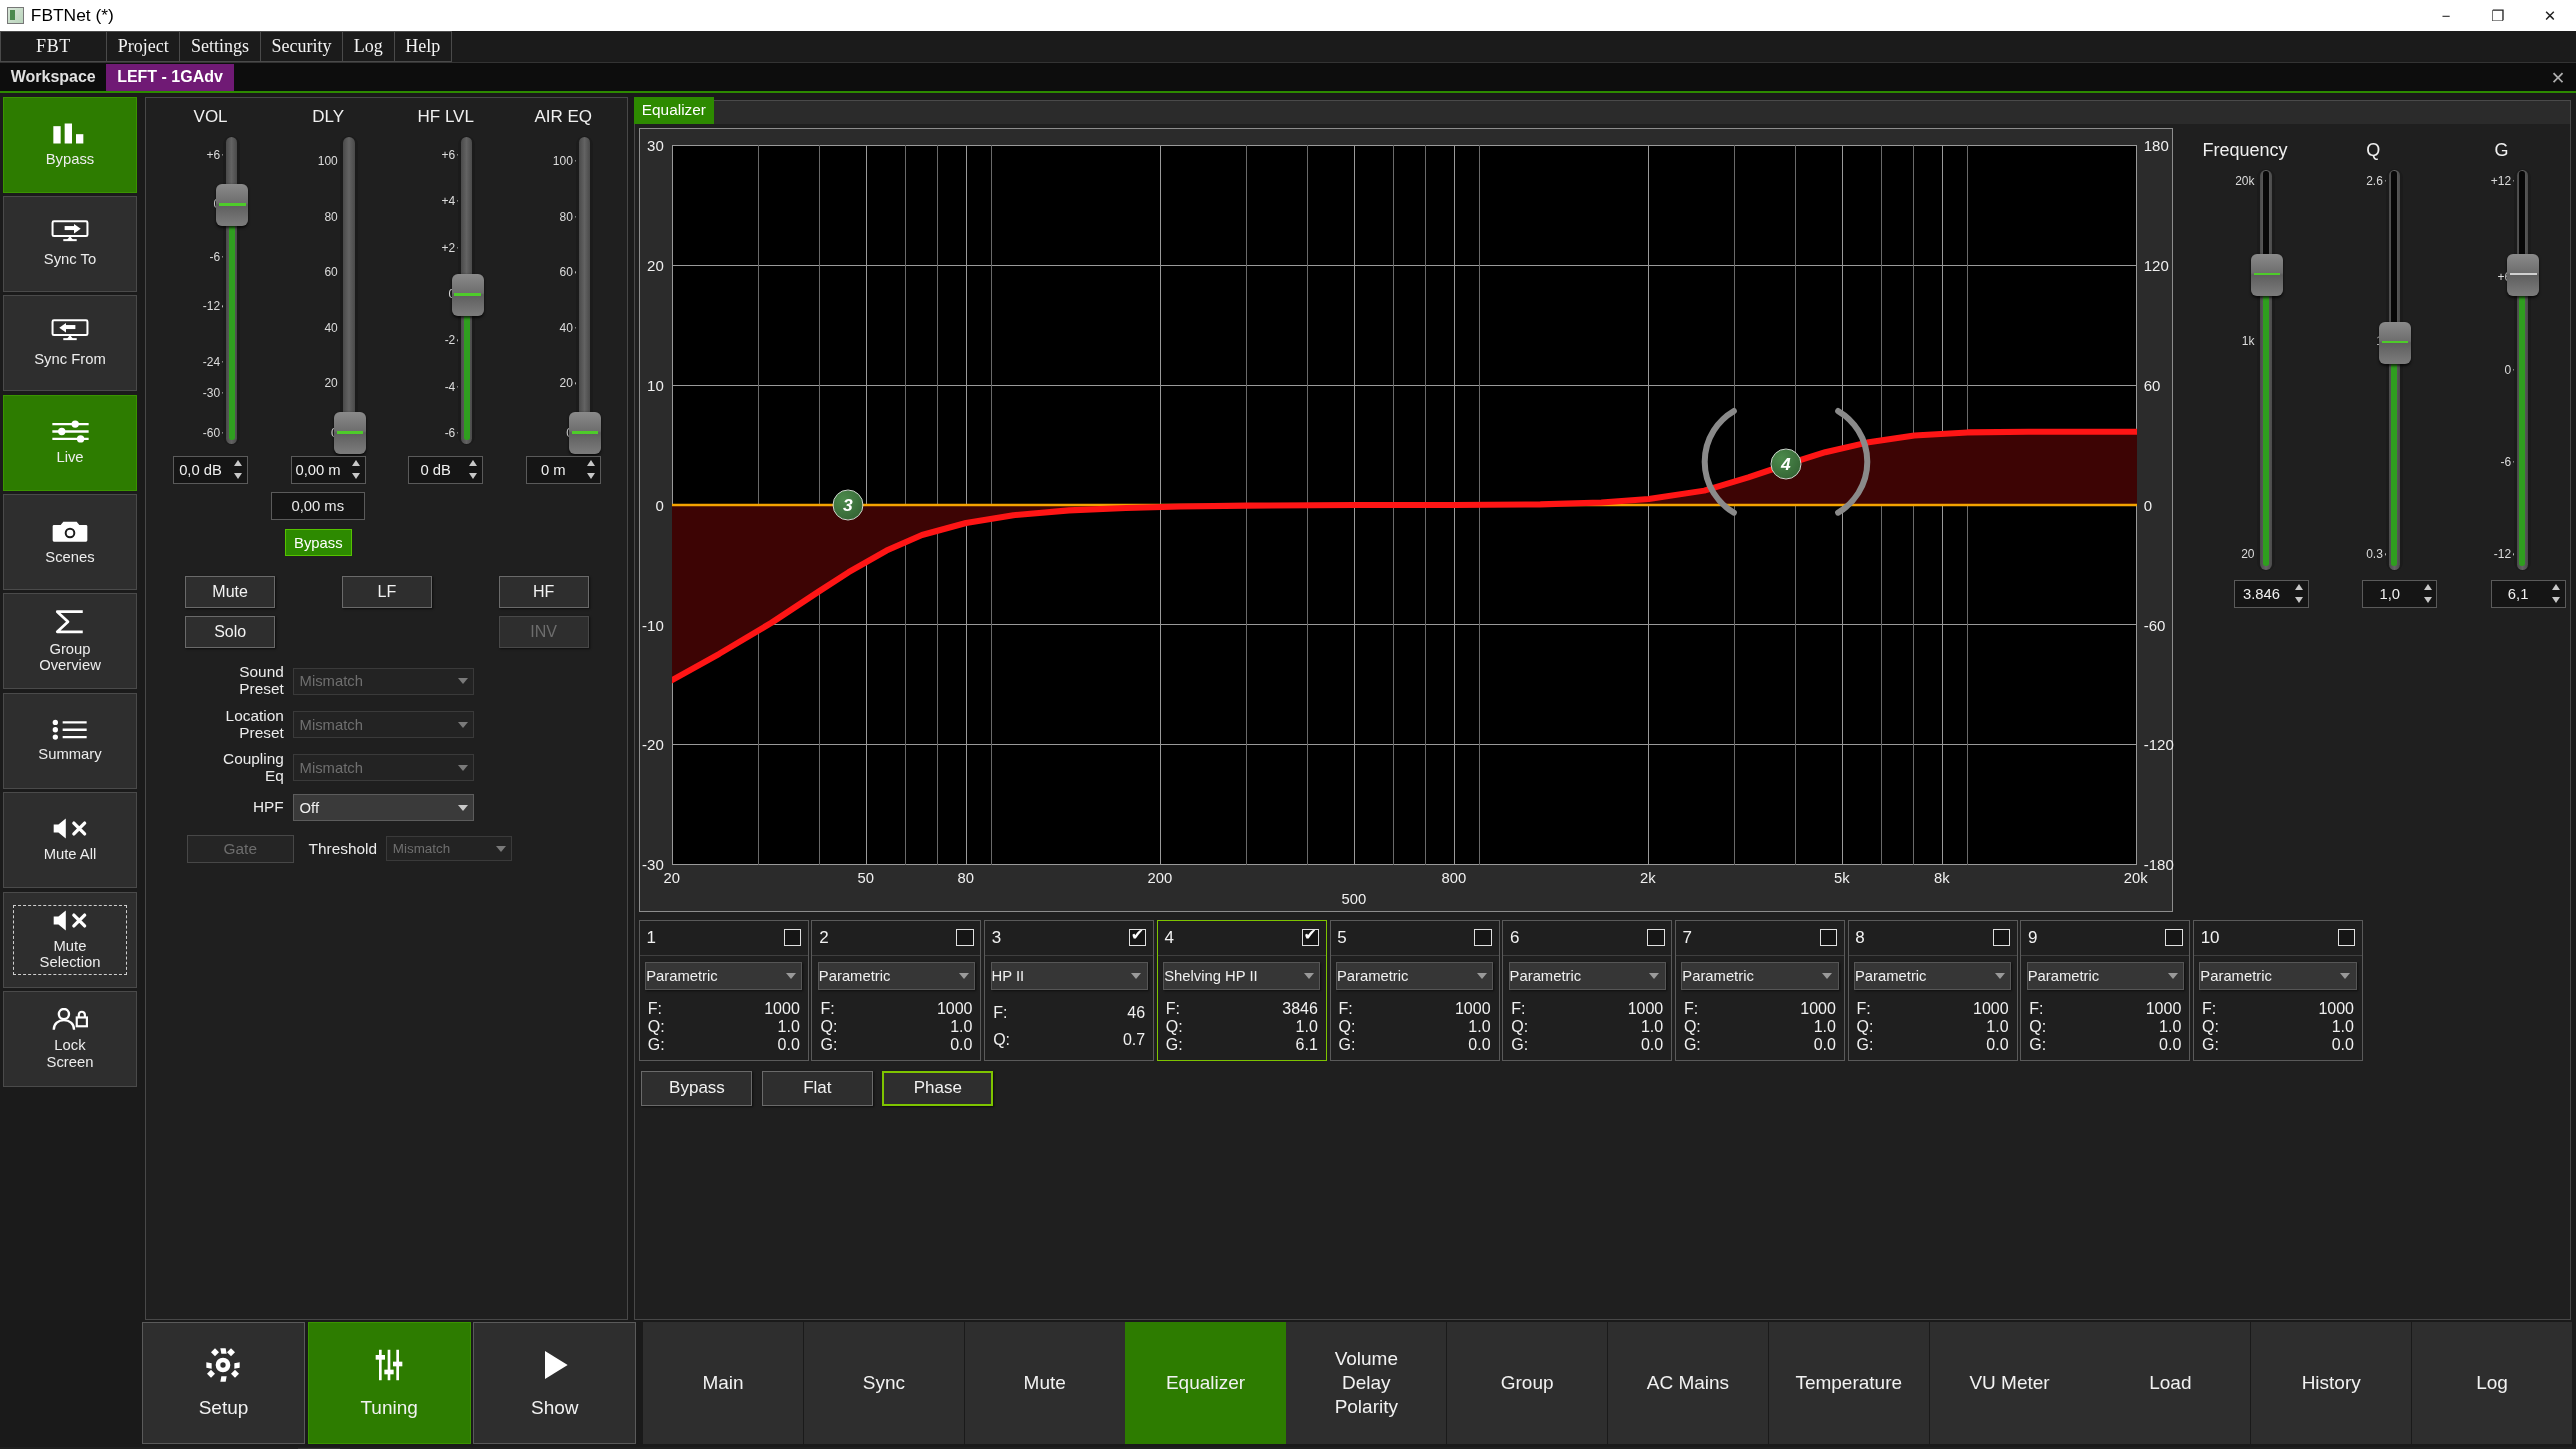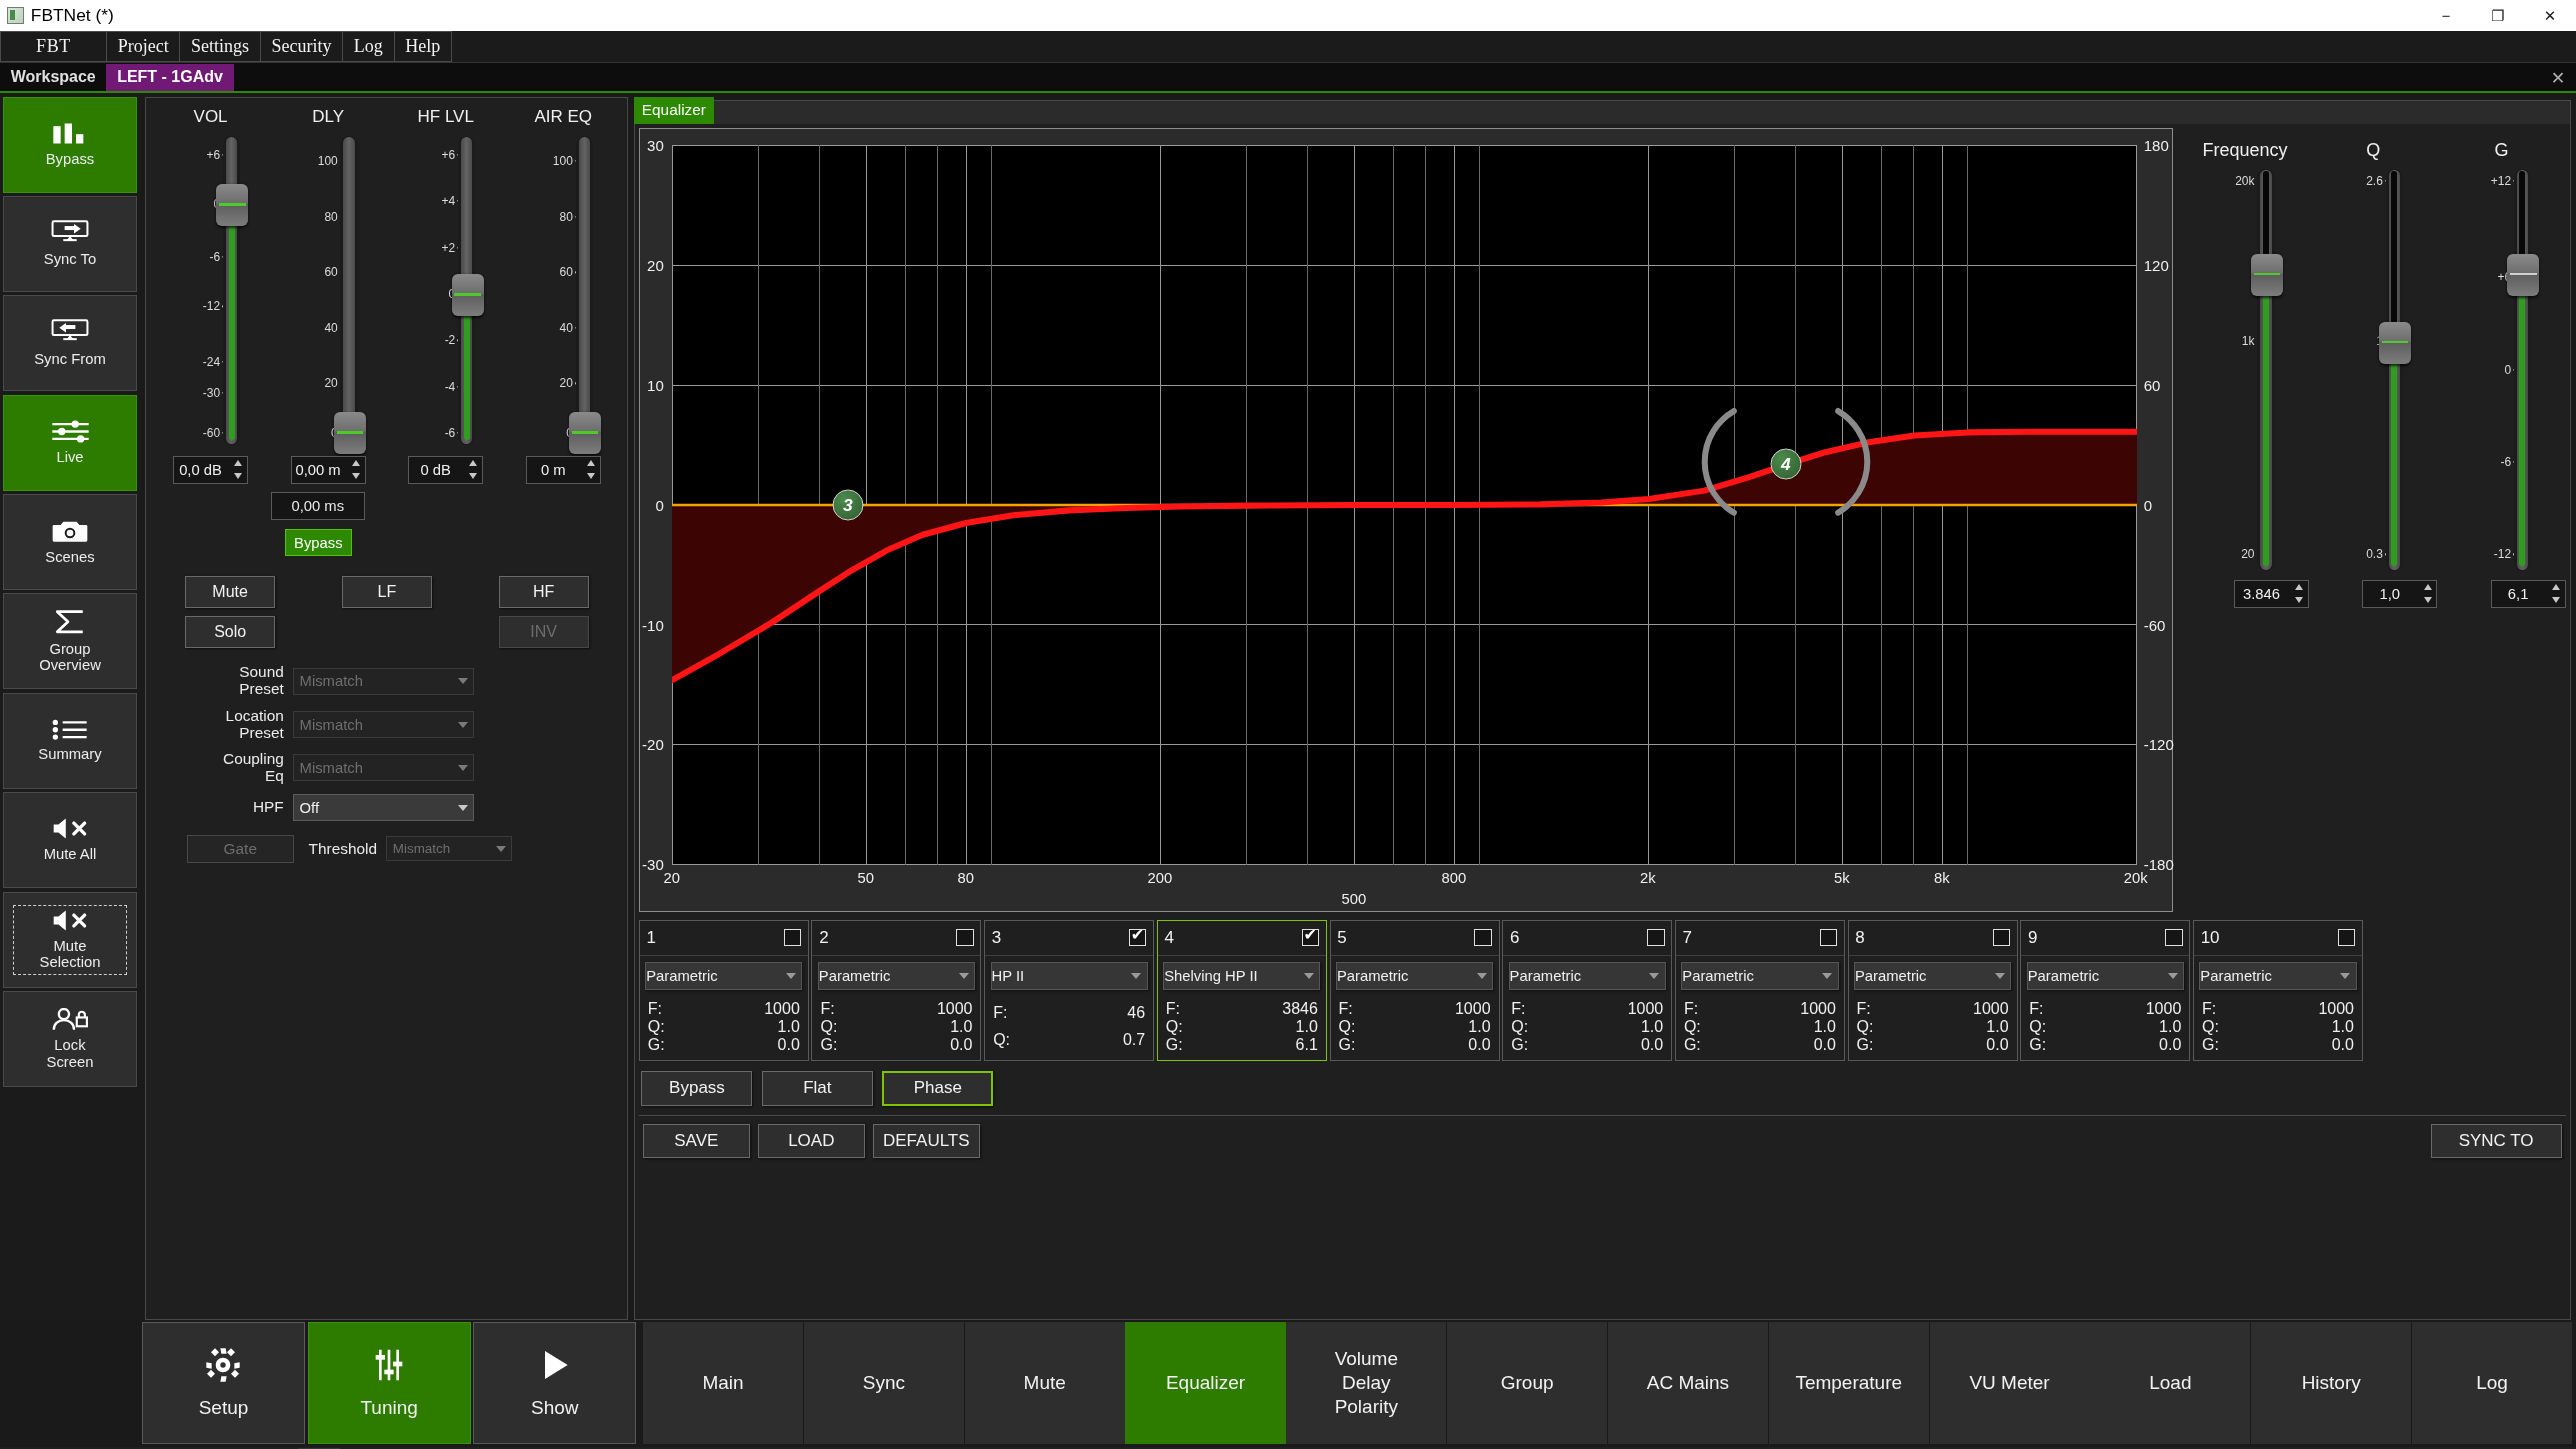--- a/index.html
+++ b/index.html
@@ -1077,27 +1077,20 @@
                 </div>
   </div>
             </div>
 
           <div id="eqactions">
               <div class="abtn">Bypass</div>
               <div class="abtn">Flat</div>
               <div class="abtn sel">Phase</div>
             </div>
 
-          <div id="savebar">
-            <div class="sbtn">SAVE</div>
-            <div class="sbtn">LOAD</div>
-            <div class="sbtn">DEFAULTS</div>
-            <div class="spacer"></div>
-            <div class="sbtn syncto">SYNC TO</div>
-          </div>
         </div>
       </div>
     </div>
   </div>
 </div>
 
 <div id="bottombar">
   <div id="btnleft">
       <div class="bigbtn">
     <span><svg width="36" height="36" viewBox="0 0 54 54">

